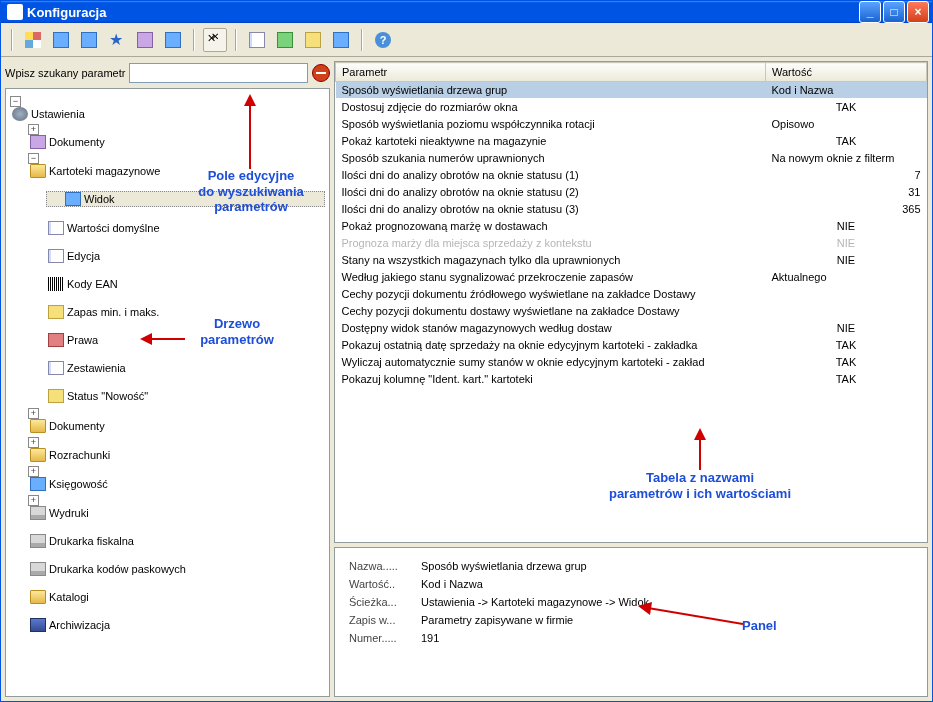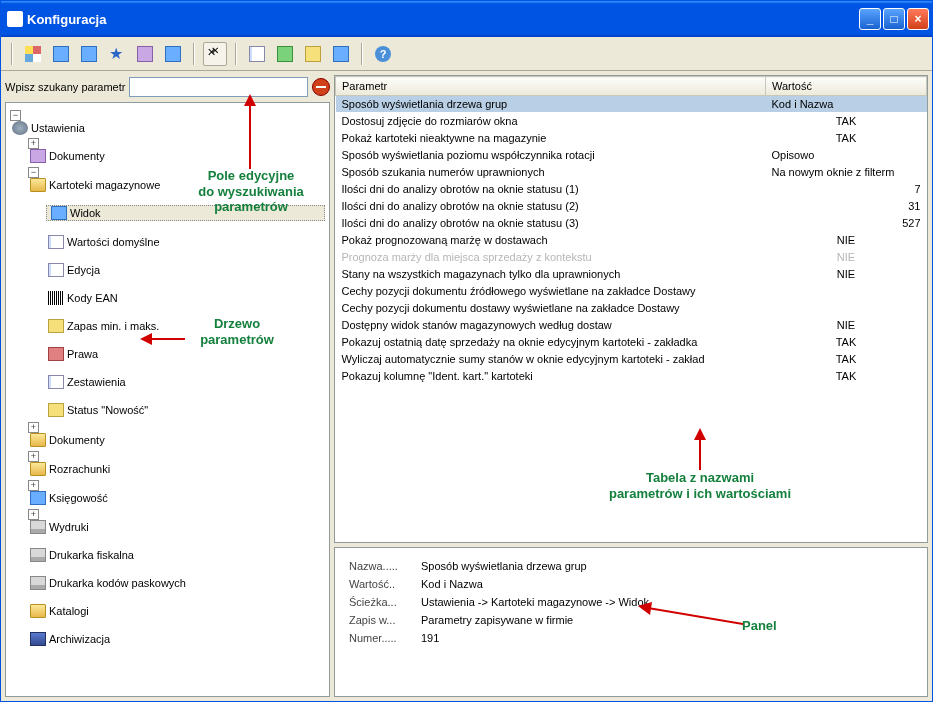--- a/index.html
+++ b/index.html
@@ -1,19 +1,19 @@
 <!DOCTYPE html>
 <html><head>
 <meta charset="utf-8">
 <style>
 * { box-sizing: border-box; margin: 0; padding: 0; }
 body { font-family: Tahoma, Arial, sans-serif; font-size: 11px; background: #ece9d8; width: 933px; height: 702px; overflow: hidden; }
 
 .window { width: 933px; height: 702px; border: 1px solid #0054e3; background: #ece9d8; display: flex; flex-direction: column; }
-.titlebar { height: 36px; background: linear-gradient(to bottom, #3a95ff 0%, #0054e3 8%, #0054e3 92%, #003dc0 100%); display: flex; align-items: center; padding: 0 3px 0 6px; color: #fff; font-weight: bold; font-size: 13px; }
+.titlebar { height: 22px; background: linear-gradient(to bottom, #3a95ff 0%, #0054e3 8%, #0054e3 92%, #003dc0 100%); display: flex; align-items: center; padding: 0 3px 0 6px; color: #fff; font-weight: bold; font-size: 13px; }
 .titlebar .icon { width: 16px; height: 16px; margin-right: 4px; background: #fff; border-radius: 2px; display:inline-block;}
 .titlebar .title { flex: 1; }
 .winbtn { width: 22px; height: 22px; margin-left: 2px; border: 1px solid #fff; border-radius: 3px; display: flex; align-items: center; justify-content: center; color: #fff; font-weight: bold; font-size: 12px; cursor: pointer; background: linear-gradient(#5aa3ff,#1963d1);}
 .winbtn.close { background: linear-gradient(#ff7a5a,#d14119); }
 
 .toolbar { height: 34px; background: #ece9d8; border-bottom: 1px solid #aca899; display: flex; align-items: center; padding: 0 6px; gap: 4px; }
 .tbtn { width: 24px; height: 24px; border: 1px solid transparent; display: flex; align-items: center; justify-content: center; cursor: pointer; border-radius: 2px; }
 .tbtn.active { border-color: #aca899; background: #f5f3ea; }
 .tsep { width: 2px; height: 22px; border-left: 1px solid #aca899; border-right: 1px solid #fff; margin: 0 4px; }
 .ticon { width: 16px; height: 16px; display: inline-block; }
@@ -24,21 +24,21 @@
 .searchrow label { white-space: nowrap; }
 .searchrow input { flex: 1; height: 20px; border: 1px solid #7f9db9; padding: 0 4px; font: inherit; }
 .delsearch { width: 18px; height: 18px; background: #d14119; border-radius: 50%; position:relative; border:1px solid #800; cursor:pointer;}
 .delsearch::after{content:"";position:absolute;left:3px;right:3px;top:7px;height:2px;background:#fff;}
 
 .treebox { flex: 1; border: 1px solid #919b9c; background: #fff; overflow: auto; padding: 4px; position: relative; }
 .tree ul { list-style: none; padding-left: 18px; }
 .tree > ul { padding-left: 0; }
 .tree li { position: relative; padding: 1px 0; white-space: nowrap; }
 .tree .node { display: flex; align-items: center; gap: 3px; cursor: pointer; padding: 0 2px; }
-.tree .node.sel { background: #ece9d8; border: 1px dotted #888; padding: 0 4px; }
+.tree .node.sel { background: #ece9d8; border: 1px dotted #888; padding: 0 18px; }
 .expander { width: 11px; height: 11px; border: 1px solid #888; background: #fff; color: #444; display: inline-flex; align-items: center; justify-content: center; font-size: 9px; line-height: 1; cursor: pointer; margin-right: 2px; }
 .noexp { width: 11px; display: inline-block; }
 .ticon16 { width: 16px; height: 14px; display: inline-block; flex-shrink:0;}
 .i-folder { background: linear-gradient(#fce89a,#e7b84a); border:1px solid #b89020; border-radius:1px;}
 .i-gear { background: radial-gradient(#a0b0c0,#607080); border-radius:50%;}
 .i-doc { background: #fff; border:1px solid #88a; box-shadow: inset 2px 0 0 #cdf;}
 .i-blue { background:#6aafff; border:1px solid #3070c0;}
 .i-green{ background:#7ad27a; border:1px solid #3a903a;}
 .i-red  { background:#e08080; border:1px solid #a04040;}
 .i-purp { background:#c9a6e4; border:1px solid #8860a8;}
@@ -55,21 +55,21 @@
 td:nth-child(2){ text-align: center; }
 td.leftval { text-align: left; }
 tr.selrow td { background: #b8cfe5; }
 tr.disabled td { color: #b6b6b6; }
 
 .panel { height: 150px; border: 1px solid #919b9c; background: #fff; padding: 12px 14px; position: relative; }
 .panel .row { display: flex; margin-bottom: 6px; }
 .panel .lbl { width: 72px; color: #444; }
 .panel .val {}
 
-.annot { position: absolute; color: #15803d; font-weight: bold; font-size: 13px; text-align: center; pointer-events: none; line-height: 1.2; }
+.annot { position: absolute; color: #1d4ed8; font-weight: bold; font-size: 13px; text-align: center; pointer-events: none; line-height: 1.2; }
 .arrow { position: absolute; pointer-events: none; }
 </style>
 </head>
 <body>
 
 <div class="window">
 
   <div class="titlebar">
     <span class="icon"></span>
     <span class="title">Konfiguracja</span>
@@ -236,54 +236,58 @@
           <tbody id="tbody">
               <tr class="selrow">
                 <td>Sposób wyświetlania drzewa grup</td>
                 <td class="leftval">Kod i Nazwa</td>
               </tr>
               <tr>
                 <td>Dostosuj zdjęcie do rozmiarów okna</td>
                 <td>TAK</td>
               </tr>
               <tr>
-                <td>Pokaż kartoteki nieaktywne na magazynie</td>
-                <td>TAK</td>
-              </tr>
-              <tr>
                 <td>Sposób wyświetlania poziomu współczynnika rotacji</td>
                 <td class="leftval">Opisowo</td>
               </tr>
               <tr>
+                <td>Pokaż kartoteki nieaktywne na magazynie</td>
+                <td>TAK</td>
+              </tr>
+              <tr>
                 <td>Sposób szukania numerów uprawnionych</td>
                 <td class="leftval">Na nowym oknie z filterm</td>
               </tr>
               <tr>
                 <td>Ilości dni do analizy obrotów na oknie statusu (1)</td>
                 <td style="text-align: right;">7</td>
               </tr>
               <tr>
                 <td>Ilości dni do analizy obrotów na oknie statusu (2)</td>
                 <td style="text-align: right;">31</td>
               </tr>
               <tr>
                 <td>Ilości dni do analizy obrotów na oknie statusu (3)</td>
-                <td style="text-align: right;">527</td>
+                <td style="text-align: right;">365</td>
               </tr>
               <tr>
                 <td>Pokaż prognozowaną marżę w dostawach</td>
                 <td>NIE</td>
               </tr>
               <tr class="disabled">
                 <td>Prognoza marży dla miejsca sprzedaży z kontekstu</td>
                 <td>NIE</td>
               </tr>
               <tr>
                 <td>Stany na wszystkich magazynach tylko dla uprawnionych</td>
                 <td>NIE</td>
+              </tr>
+              <tr>
+                <td>Według jakiego stanu sygnalizować przekroczenie zapasów</td>
+                <td class="leftval">Aktualnego</td>
               </tr>
               <tr>
                 <td>Cechy pozycji dokumentu źródłowego wyświetlane na zakładce Dostawy</td>
                 <td></td>
               </tr>
               <tr>
                 <td>Cechy pozycji dokumentu dostawy wyświetlane na zakładce Dostawy</td>
                 <td></td>
               </tr>
               <tr>

